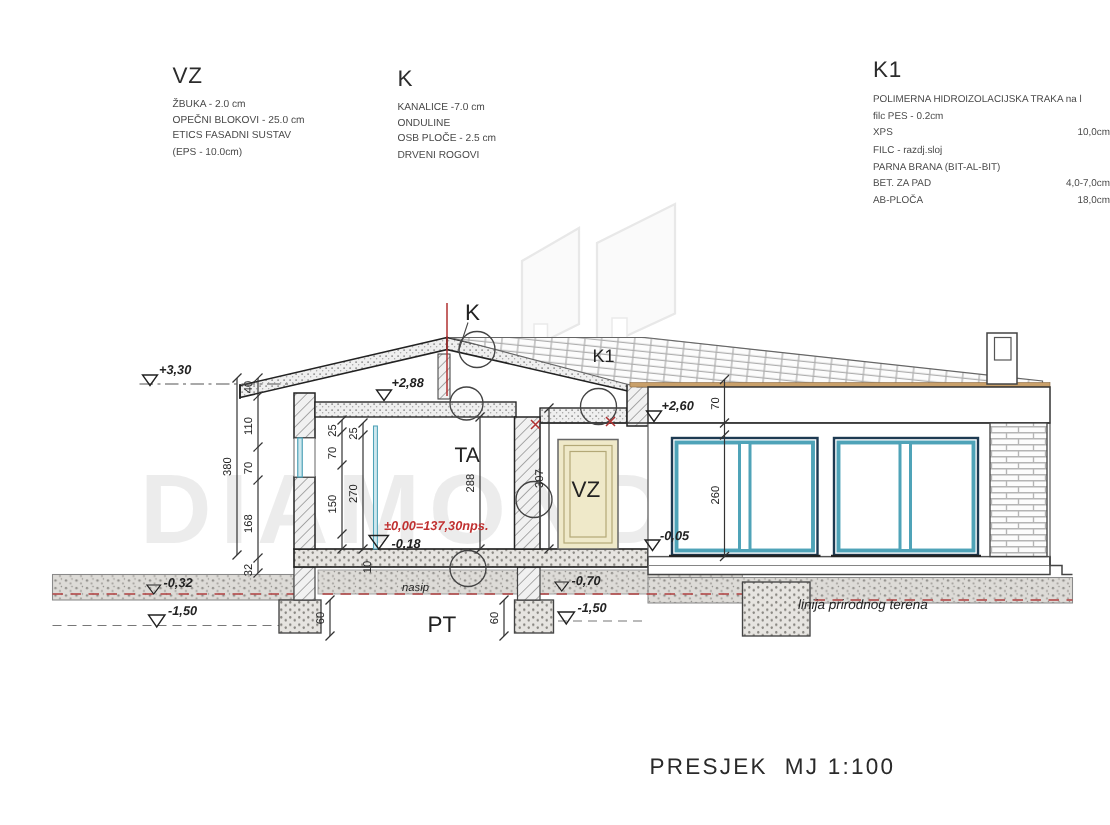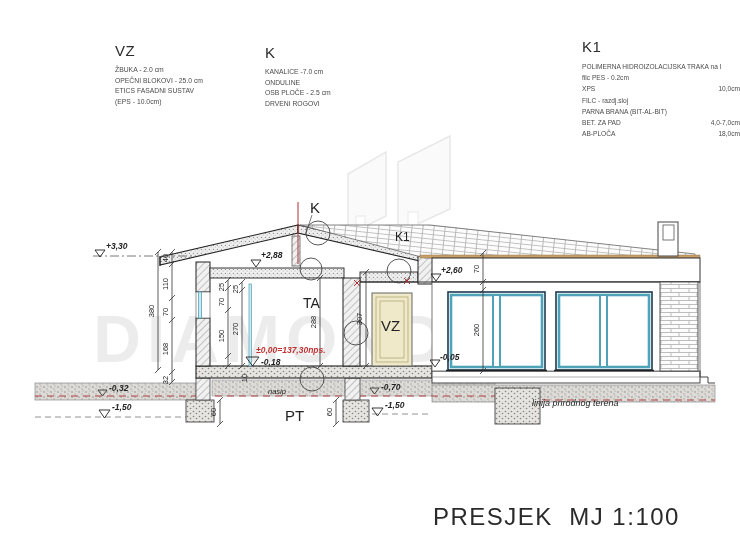--- a/index.html
+++ b/index.html
@@ -7,21 +7,21 @@
           font-family:"Liberation Sans",sans-serif;color:#333;border-radius:20px;}
   .legend{position:absolute;}
   .legend-title{font-size:15px;color:#2c2c2c;letter-spacing:.5px;margin-bottom:6px;}
   .legend-line{font-size:6.8px;line-height:10.6px;color:#4a4a4a;white-space:pre;}
   .legend-vz{left:115px;top:42px;width:150px;}
   .legend-k{left:265px;top:44px;width:150px;}
   .legend-k1{left:582px;top:38px;width:158px;}
   .k1row{display:flex;font-size:6.6px;line-height:11.2px;color:#4a4a4a;white-space:pre;}
   .k1label{flex:0 0 auto;}
   .k1val{margin-left:auto;text-align:right;}
-  .main-title{position:absolute;left:433px;top:503px;font-size:24px;color:#2a2a2a;
+  .main-title{position:absolute;left:433px;top:503px;font-size:15px;color:#2a2a2a;
               letter-spacing:1.5px;white-space:pre;}
   svg{position:absolute;left:0;top:0;}
   svg text{font-family:"Liberation Sans",sans-serif;fill:#222;}
   .dimtxt{font-size:7.5px;}
   .lvltxt{font-size:8.5px;font-style:italic;font-weight:bold;}
   .biglab{font-size:15px;}
   .redtxt{fill:#c03030;}
   .notetxt{font-size:7.5px;font-style:italic;}
 </style>
 </head>

